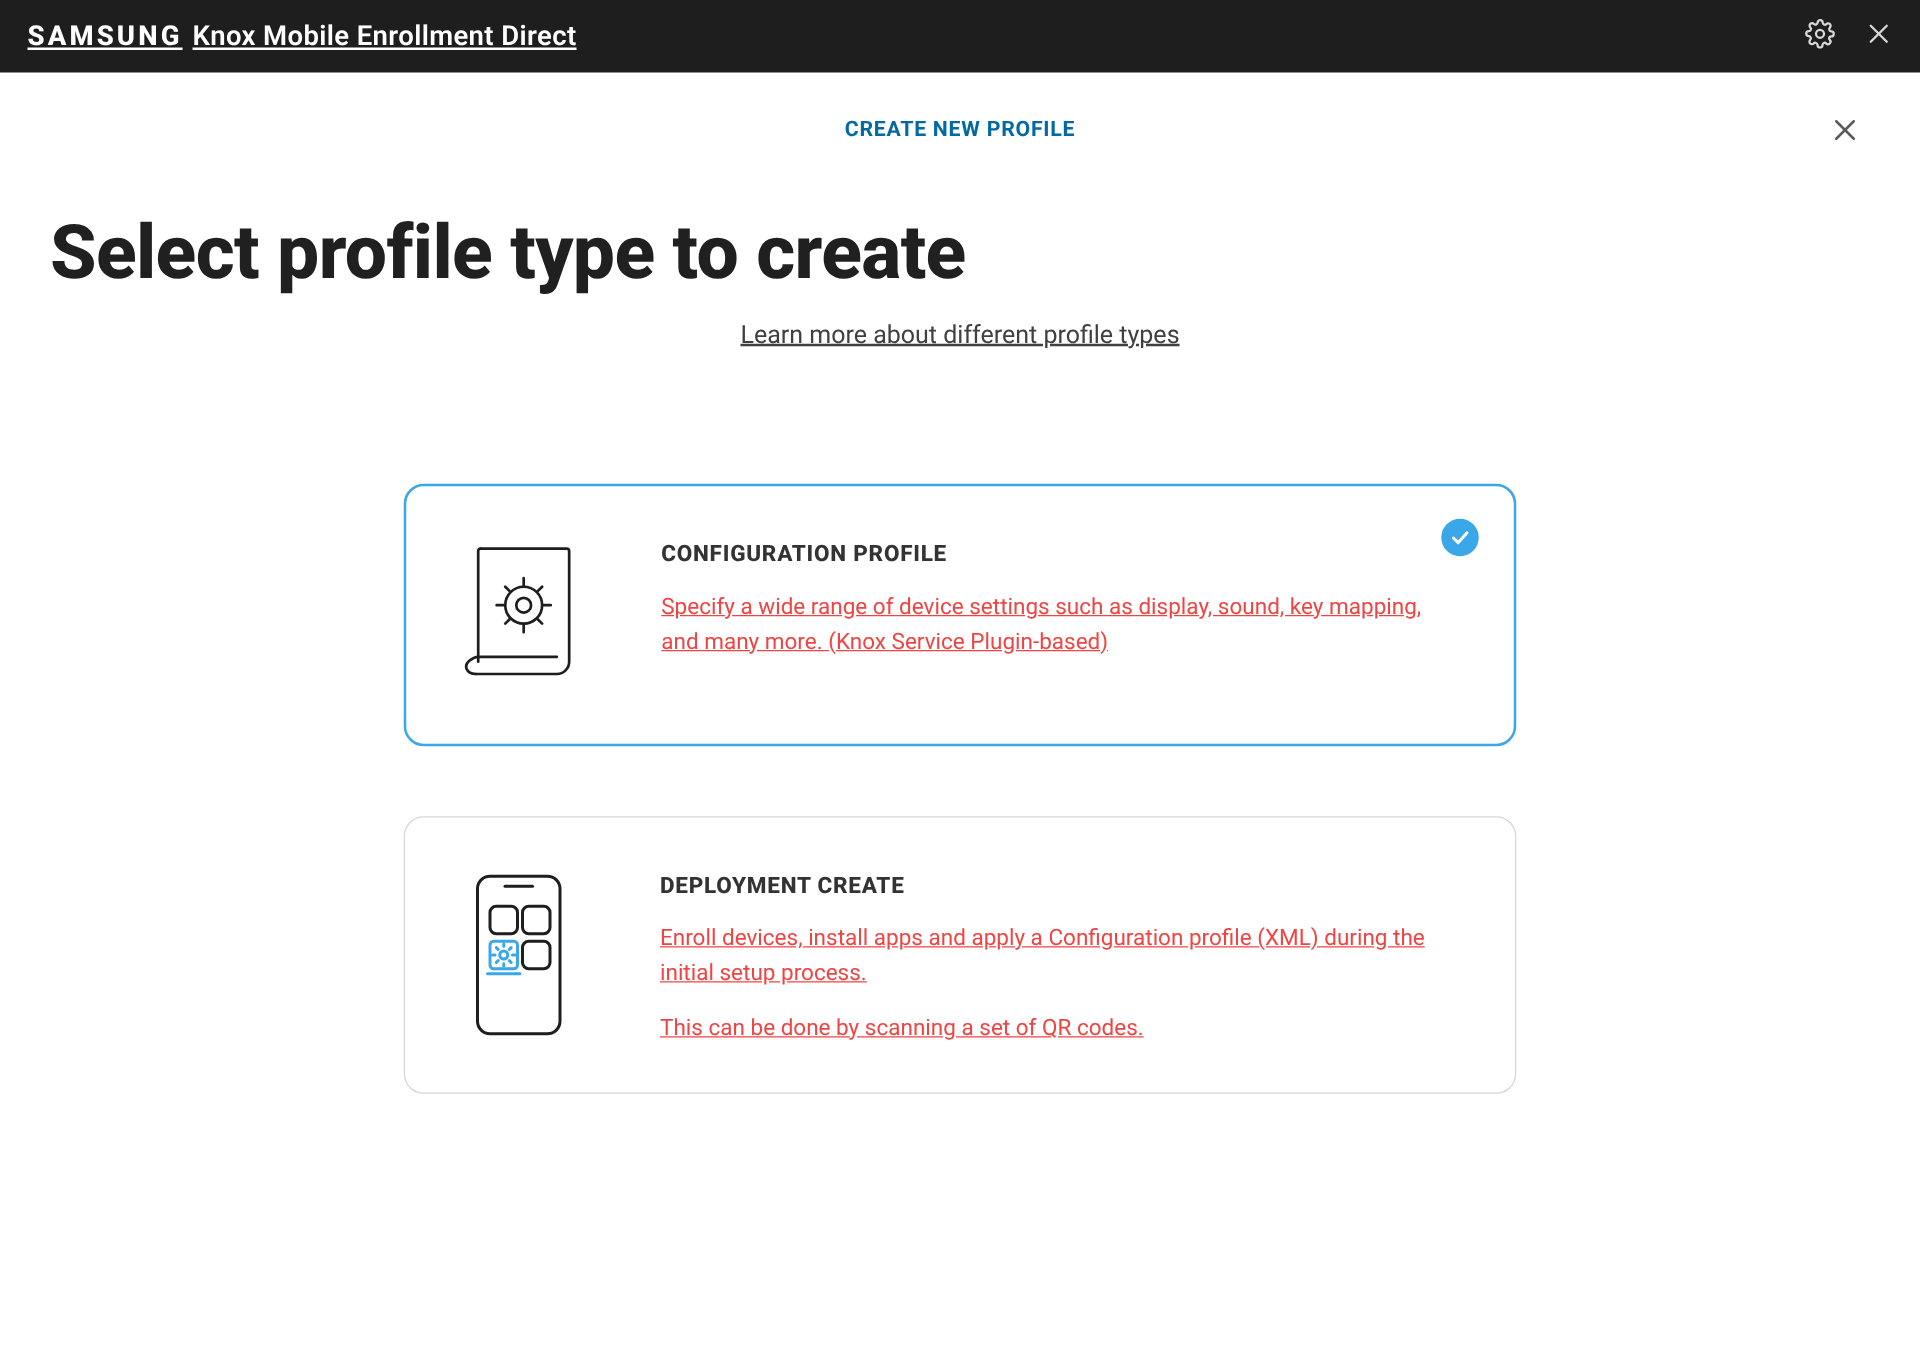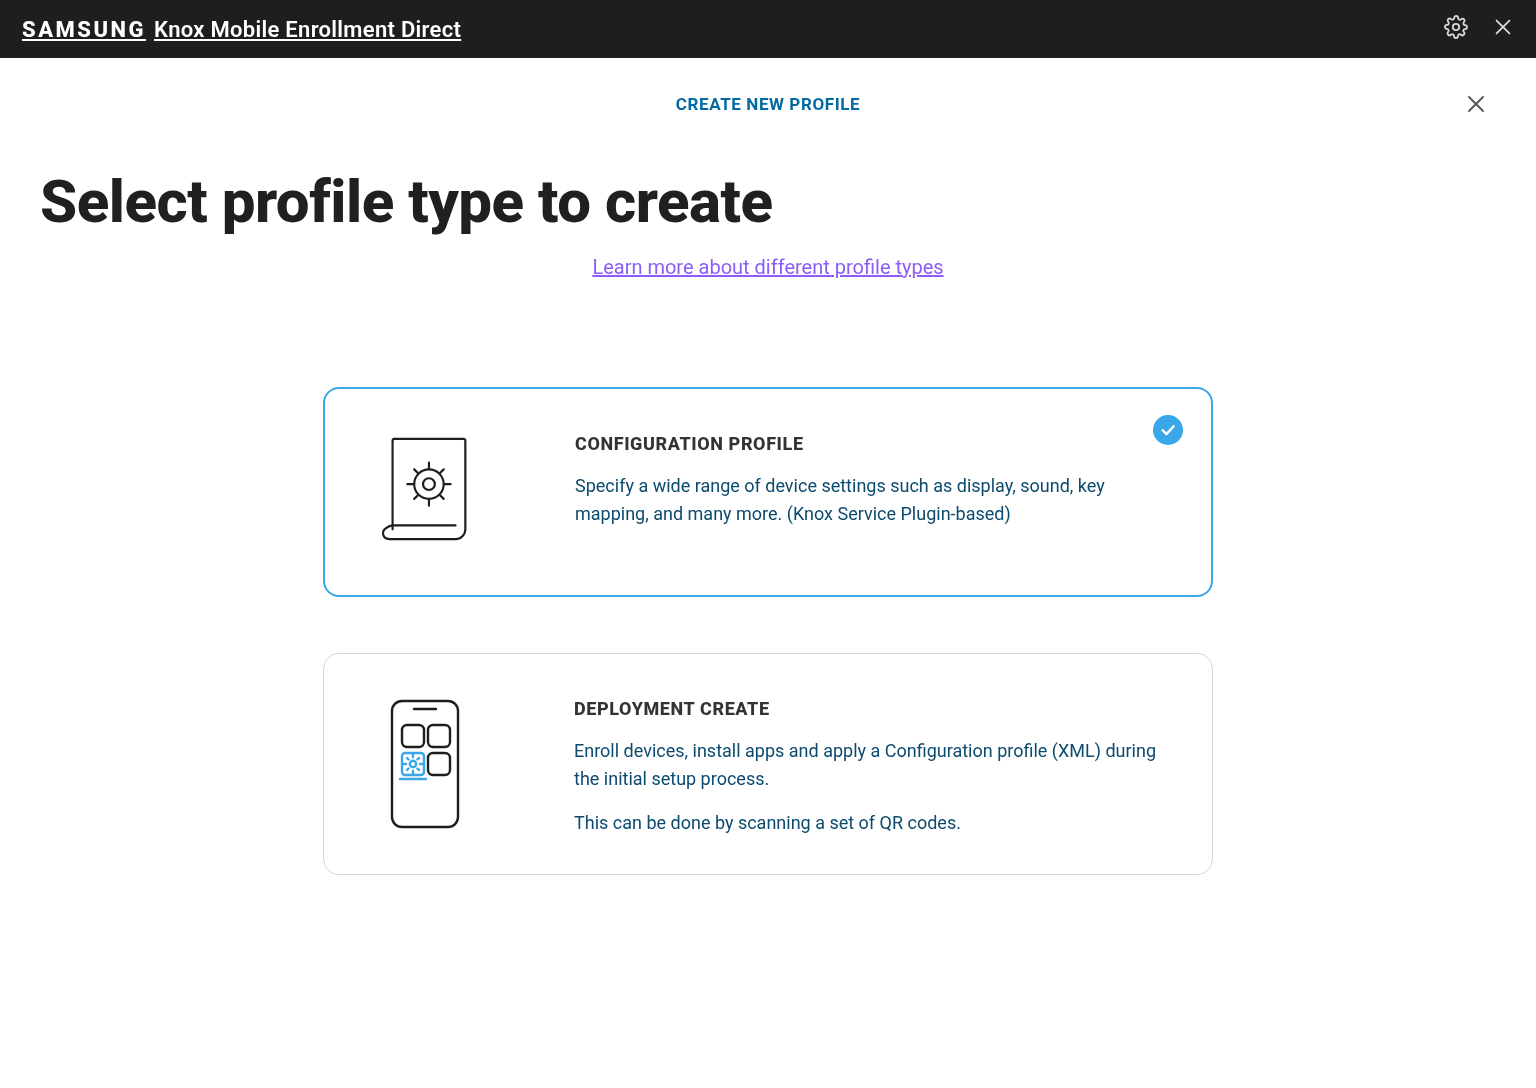--- a/index.html
+++ b/index.html
@@ -39,51 +39,51 @@
     text-align: left;
     font-size: 60px;
     font-weight: 800;
     letter-spacing: -0.5px;
     line-height: 1.08;
     margin-bottom: 20px;
   }
   .learn-more {
     display: block;
     text-align: center;
-    color: #8b5cf6;
+    color: #404040;
     font-size: 20px;
     text-decoration: underline;
     margin-bottom: 108px;
   }
 
   .cards { width: 890px; margin: 0 auto; display: flex; flex-direction: column; gap: 56px; }
   .card {
     border: 1.5px solid #d6d6d6;
     border-radius: 16px;
-    padding: 38px 44px 38px 26px;
+    padding: 38px 44px 38px 16px;
     display: flex;
-    gap: 74px;
+    gap: 38px;
     position: relative;
     cursor: pointer;
     background: #fff;
   }
   .card.selected { border: 2.5px solid #3aa7e8; }
   .card .check {
     position: absolute; top: 26px; right: 28px;
     width: 30px; height: 30px; border-radius: 50%;
     background: #3aa7e8; display:none;
     align-items:center; justify-content:center;
   }
   .card.selected .check { display:flex; }
   .card .check svg { stroke: #fff; }
 
   .card-illus { width: 150px; min-width:150px; display:flex; align-items:center; justify-content:center; }
   .card-body { flex: 1; padding-top: 6px; }
   .card-title { font-size: 18px; font-weight: 800; letter-spacing: 0.6px; color: #333; margin-bottom: 18px; }
-  .card-desc  { font-size: 18px; line-height: 1.55; color: #0c4a6e; margin-bottom: 16px; }
+  .card-desc  { font-size: 18px; line-height: 1.55; color: #ef4444; margin-bottom: 16px; text-decoration: underline; }
   .card-desc.last { margin-bottom: 0; }
 </style>
 </head>
 <body>
 
 <div class="topbar">
   <div class="brand">
     <span class="brand-samsung">SAMSUNG</span>
     <span class="brand-product">Knox Mobile Enrollment Direct</span>
   </div>

